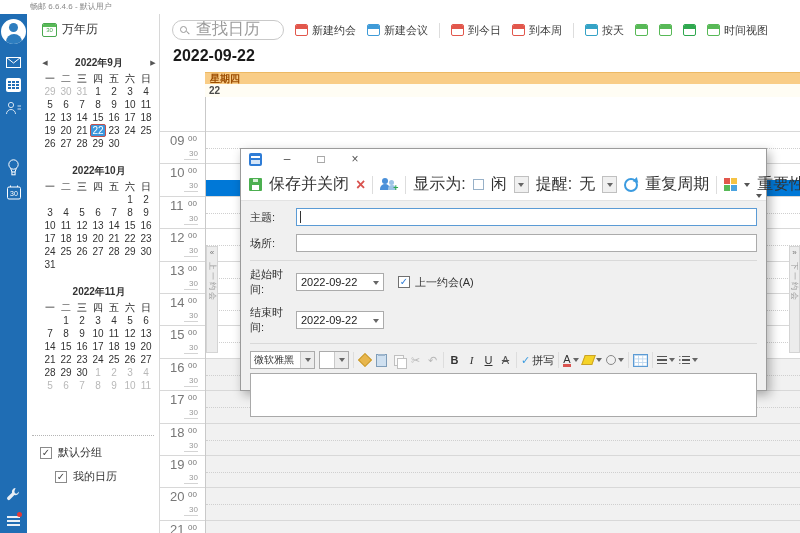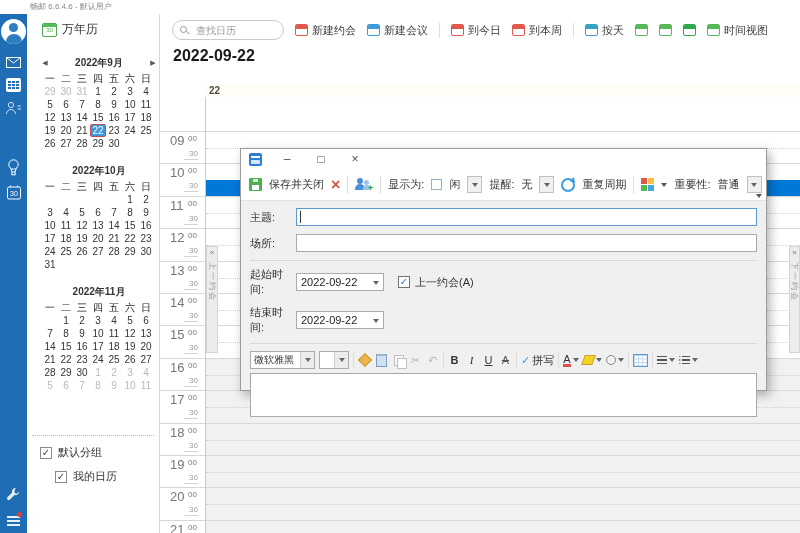--- a/index.html
+++ b/index.html
@@ -46,21 +46,21 @@
     text-align:center;color:#444;box-sizing:border-box;flex:none;}
   .checkbox.blue{color:#2e7cd6;border-color:#707070;}
   
   .main{position:absolute;left:160px;top:14px;width:640px;height:519px;background:#fff;}
   .main-toolbar{position:absolute;left:0;top:4px;height:24px;display:flex;align-items:center;gap:11px;padding-left:12px;}
   .search-box{width:112px;height:20px;border:1px solid #c9c9c9;border-radius:10px;display:flex;align-items:center;
     padding:0 7px;gap:5px;box-sizing:border-box;flex:none;}
   .search-icon{width:9px;height:9px;position:relative;flex:none;}
   .search-icon::before{content:"";position:absolute;left:0;top:0;width:5px;height:5px;border:1px solid #999;border-radius:50%;}
   .search-icon::after{content:"";position:absolute;left:6px;top:6.5px;width:3.5px;height:1px;background:#999;transform:rotate(45deg);}
-  .search-box input{border:none;outline:none;width:78px;font-size:10px;color:#333;font-family:Liberation Serif, serif;background:transparent;}
+  .search-box input{border:none;outline:none;width:78px;font-size:16px;color:#333;font-family:Liberation Mono, monospace;background:transparent;}
   .search-box input::placeholder{color:#9a9a9a;}
   .tb-btn{display:flex;align-items:center;gap:4px;font-size:11px;color:#3c3c3c;white-space:nowrap;}
   .tb-sep{width:1px;height:15px;background:#ddd;}
   .ical{width:13px;height:12px;border:1px solid #aaa;border-radius:2px;background:#fff;overflow:hidden;box-sizing:border-box;flex:none;}
   .ical i{display:block;height:4px;}
   .date-title{position:absolute;left:13px;top:33px;font-size:16px;font-weight:bold;color:#1a1a1a;}
   .band1{position:absolute;left:45px;top:58px;right:0;height:12px;background:#f9cd87;border-top:1px solid #edb964;
     font-size:10px;font-weight:bold;color:#9a4b00;line-height:11px;padding-left:5px;box-sizing:border-box;}
   .band2{position:absolute;left:45px;top:70px;right:0;height:13px;background:#fffdf4;
     font-size:10px;font-weight:bold;color:#4a4a4a;line-height:13px;padding-left:4px;box-sizing:border-box;}
@@ -84,21 +84,21 @@
     border:1px solid #9b9b9b;box-shadow:3px 4px 10px rgba(0,0,0,.3);box-sizing:border-box;z-index:10;
     display:flex;flex-direction:column;}
   .dlg-titlebar{height:20px;background:#fff;display:flex;align-items:center;padding:0 8px;gap:6px;flex:none;}
   .dlg-icon{width:13px;height:13px;background:#2e7cd6;border-radius:2px;position:relative;flex:none;}
   .dlg-icon::before{content:"";position:absolute;left:2px;right:2px;top:3px;height:2px;background:#fff;}
   .dlg-icon::after{content:"";position:absolute;left:2px;right:2px;top:7px;bottom:2px;background:rgba(255,255,255,.8);}
   .dlg-title{font-size:11px;color:#333;flex:1;}
   .dlg-ctrl{width:18px;text-align:center;font-size:12px;color:#555;line-height:20px;margin-left:10px;}
   .dlg-toolbar{height:31px;background:#fff;border-bottom:1px solid #e3e3e3;display:flex;align-items:center;
     padding:0 8px;gap:7px;flex:none;position:relative;}
-  .tb-label{font-size:11px;color:#333;white-space:nowrap;}
+  .tb-label{font-size:16px;color:#333;white-space:nowrap;}
   .save-icon{width:13px;height:13px;background:#4caf50;border-radius:1px;position:relative;flex:none;}
   .save-icon::before{content:"";position:absolute;left:4px;right:4px;top:1px;height:3px;background:#d8efd8;}
   .save-icon::after{content:"";position:absolute;left:3px;right:3px;bottom:1px;height:5px;background:#fff;}
   .del-x{color:#d9534f;font-size:16px;font-weight:bold;line-height:16px;}
   .invite-icon{width:18px;height:14px;position:relative;flex:none;}
   .ppl{position:absolute;border-radius:50%;}
   .ih1{left:2px;top:0;width:6px;height:6px;background:#4a90d9;}
   .ib1{left:0;top:6px;width:10px;height:6px;border-radius:5px 5px 0 0;background:#4a90d9;}
   .ih2{left:9px;top:2px;width:5px;height:5px;background:#9dc3e6;}
   .ib2{left:7.5px;top:7px;width:8px;height:5px;border-radius:4px 4px 0 0;background:#9dc3e6;}
@@ -455,20 +455,21 @@
         </span>
       </div>
       <div class="tb-btn">
         <span class="ical" style="border-color: rgb(88, 185, 87);">
           <i style="background: rgb(88, 185, 87);"></i>
         </span>
         <span>时间视图</span>
       </div>
     </div>
   <div class="date-title">2022-09-22</div>
+  <div class="band1">星期四</div>
   <div class="band2">22</div>
   <div class="grid" id="time-grid">
     <div class="gutter-vline"></div>
     <div class="strip left">
       <span class="strip-chevron">«</span>
       <span class="strip-label">上一约会</span>
     </div>
     <div class="strip right">
       <span class="strip-chevron">»</span>
       <span class="strip-label">下一约会</span>

